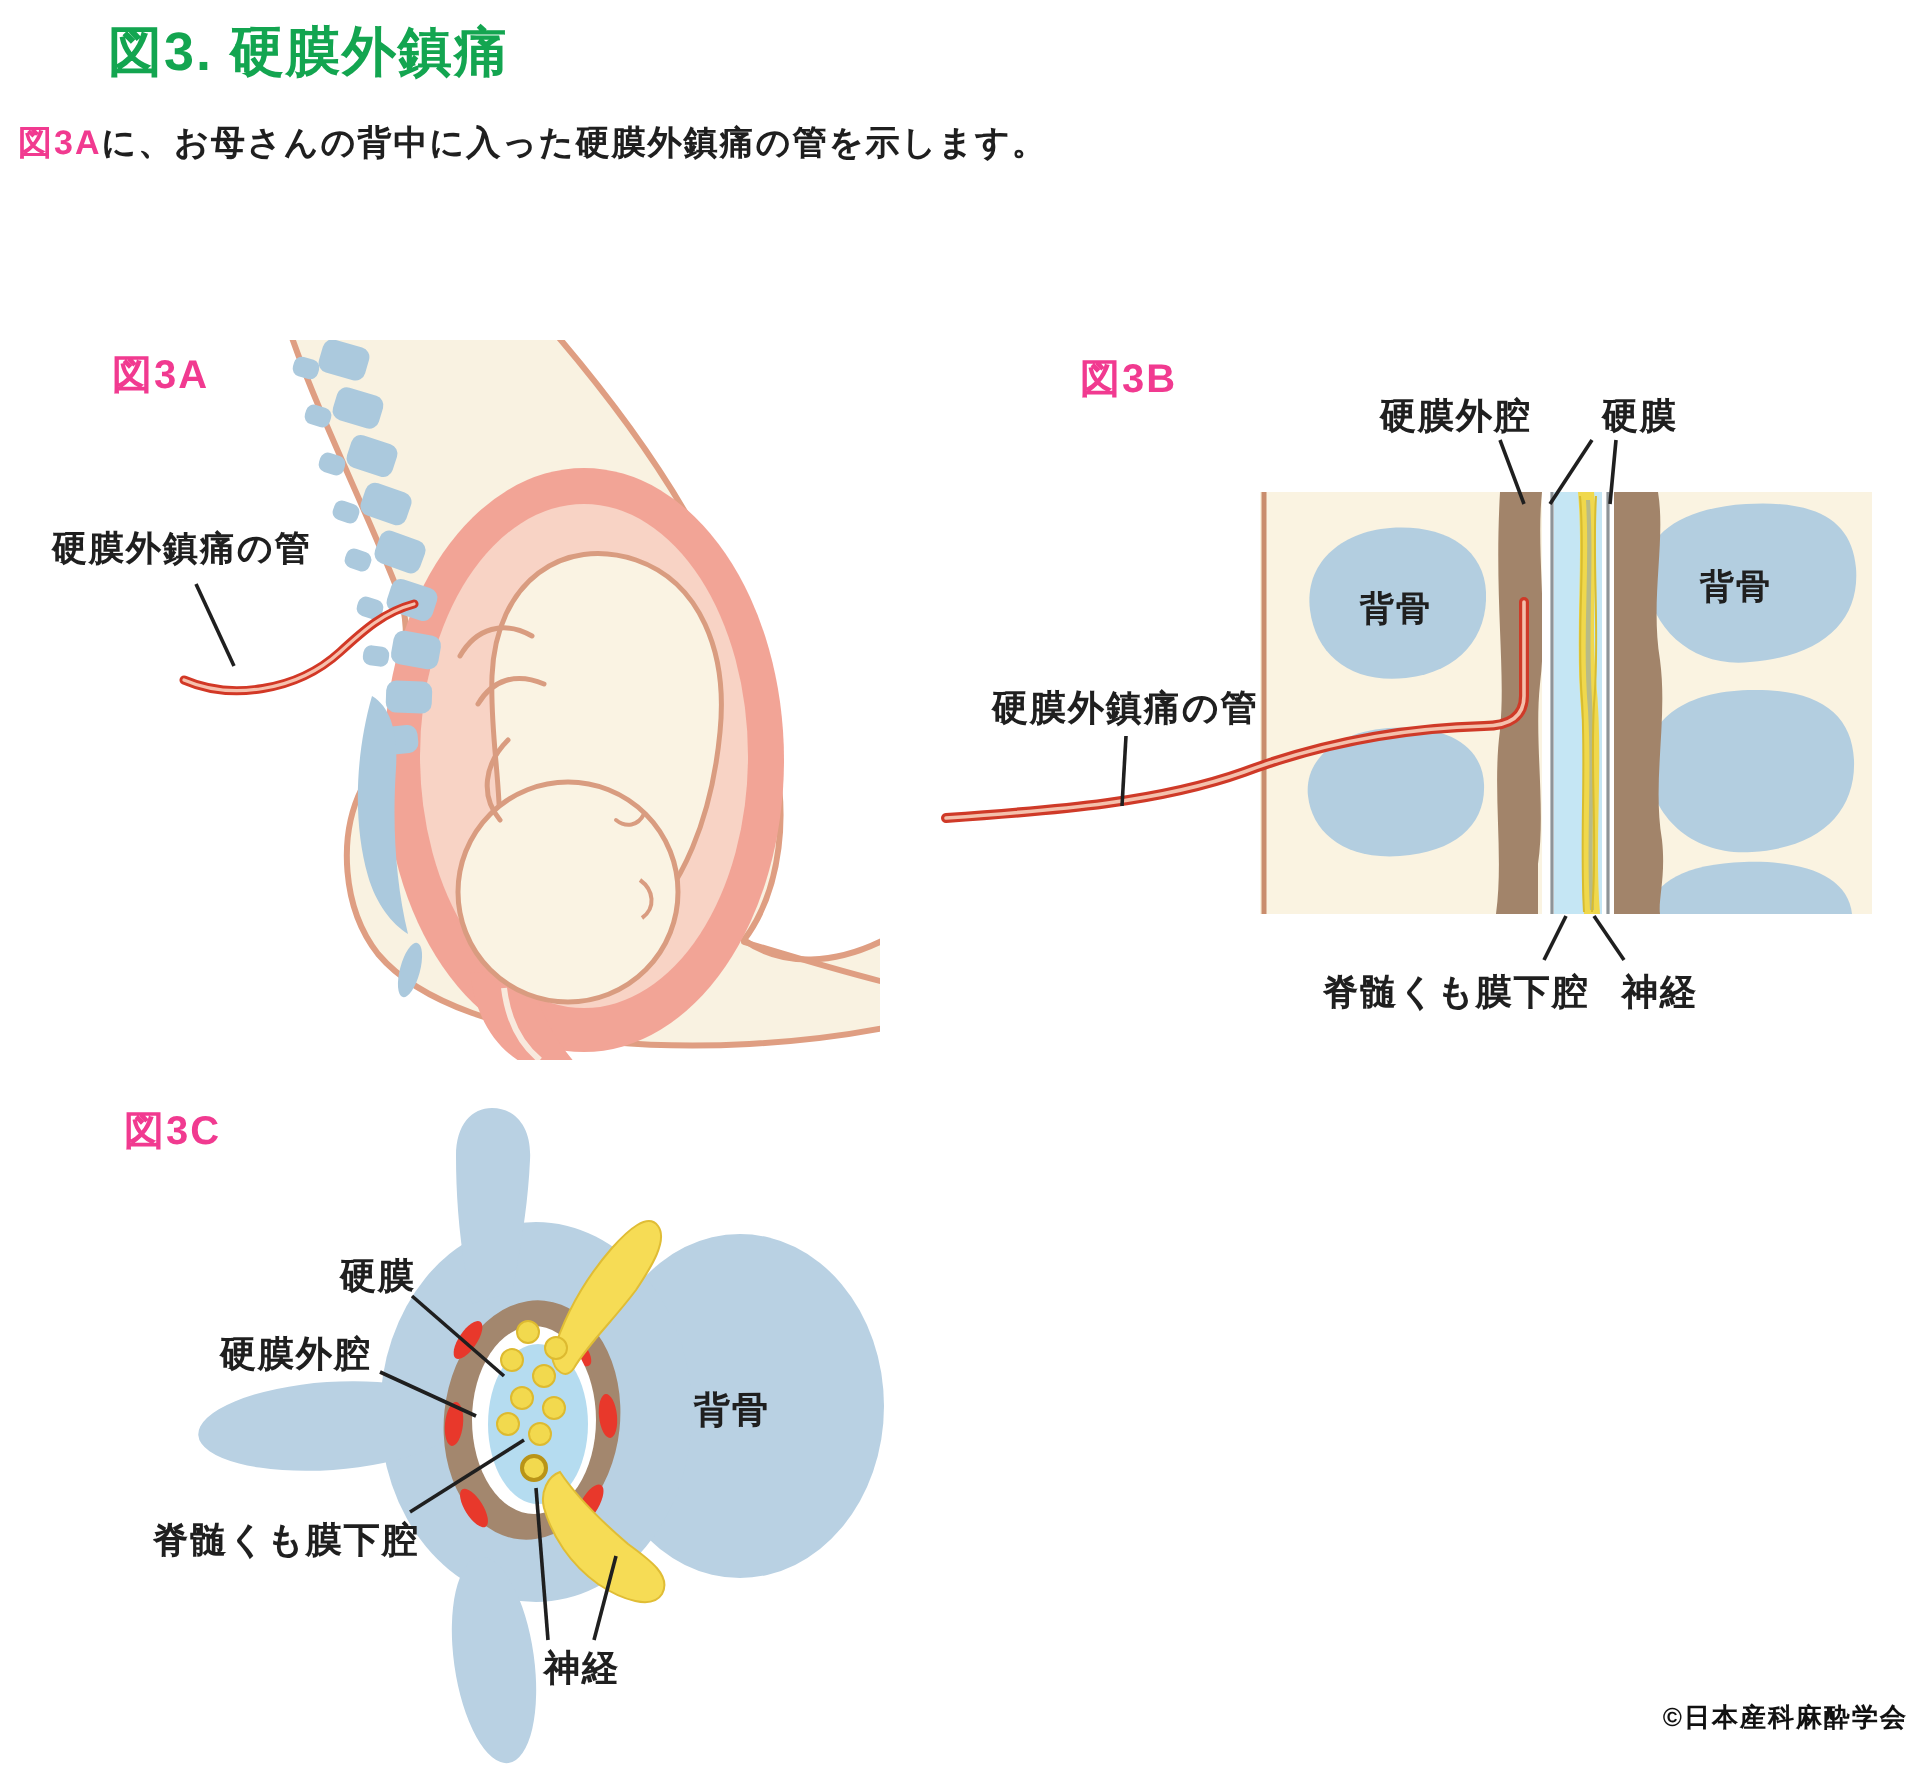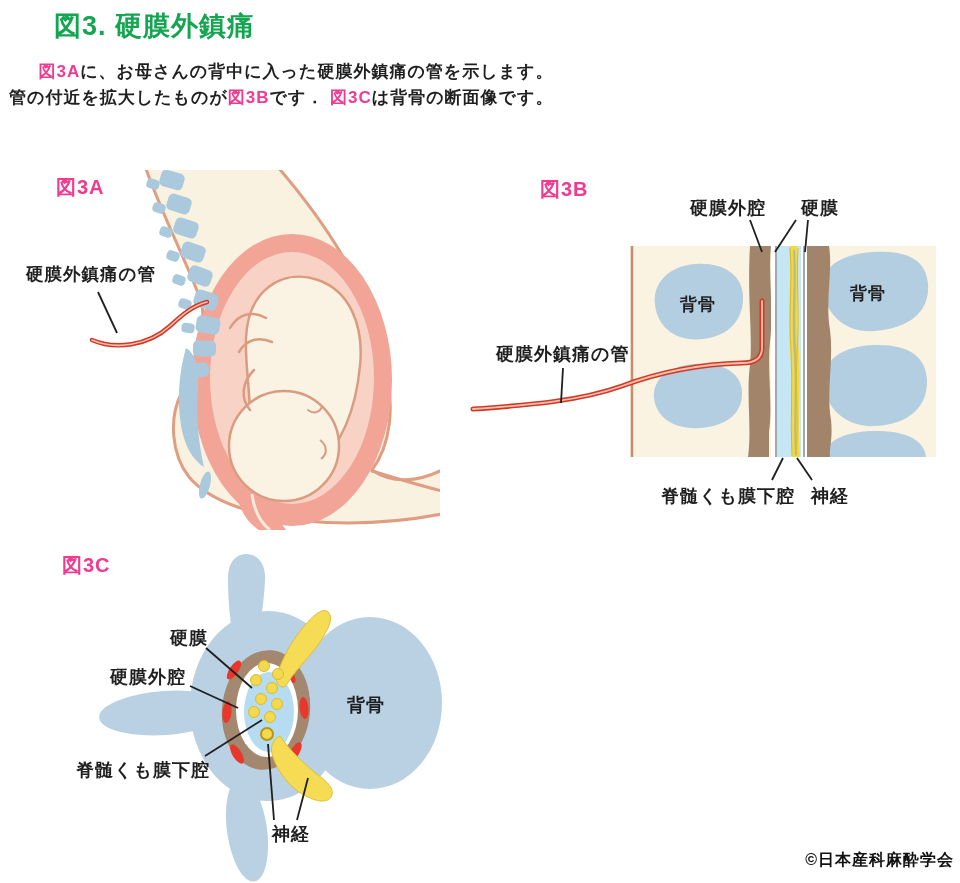--- a/index.html
+++ b/index.html
@@ -24,34 +24,33 @@
   .fig-b{left:460px;top:170px;width:500px;height:360px;}
   .fig-c{left:40px;top:548px;width:460px;height:335px;}
   .fig-a .fig-label{left:36px;top:4px;}
   .fig-b .fig-label{left:80px;top:6px;}
   .fig-c .fig-label{left:22px;top:4px;}
   .fig-svg{position:absolute;left:0;top:0;}
   svg text{
     font-family:"Liberation Sans",sans-serif;font-weight:700;fill:#1f1f1f;
   }
   .copyright{
-    position:absolute;right:6px;top:850px;font-size:16px;font-weight:700;color:#111;
+    position:absolute;right:6px;top:850px;font-size:13px;font-weight:700;color:#111;
     letter-spacing:1px;
   }
 </style>
 </head>
 <body>
 
 <div class="page">
 
   <div class="page-title">図3. 硬膜外鎮痛</div>
 
   <div class="intro">
     <div><span class="hl">図3A</span><span>に、お母さんの背中に入った硬膜外鎮痛の管を示します。</span></div>
-    <div><span>管の付近を拡大したものが</span><span class="hl">図3B</span><span>です． </span><span class="hl">図3C</span><span>は背骨の断面像です。</span></div>
   </div>
 
   <div class="figure fig-a">
     <div class="fig-label">図3A</div>
     <svg class="fig-svg" width="420" height="360" viewBox="0 0 420 360">
 
       <g>
         <path d="M125,-4 C140,40 168,95 181,131 C188,160 175,198 161,224
                  C149,248 151,284 169,307 C190,332 235,346 285,351
                  C330,355 380,352 422,344 L422,300

